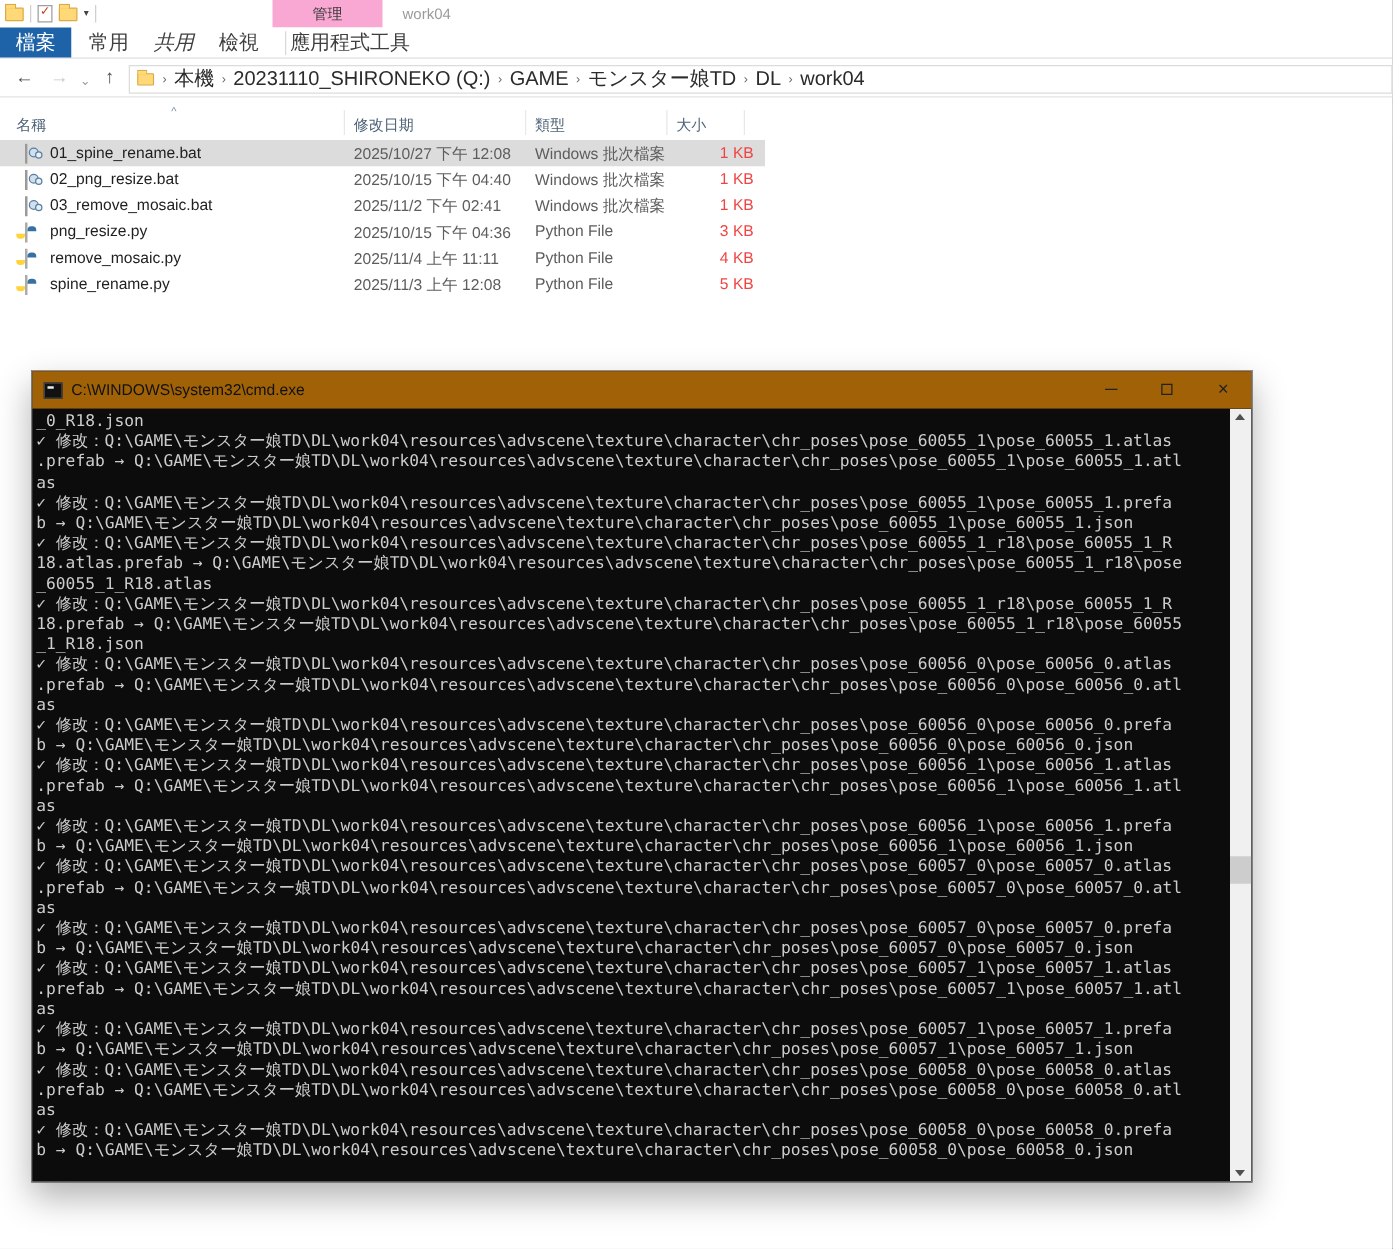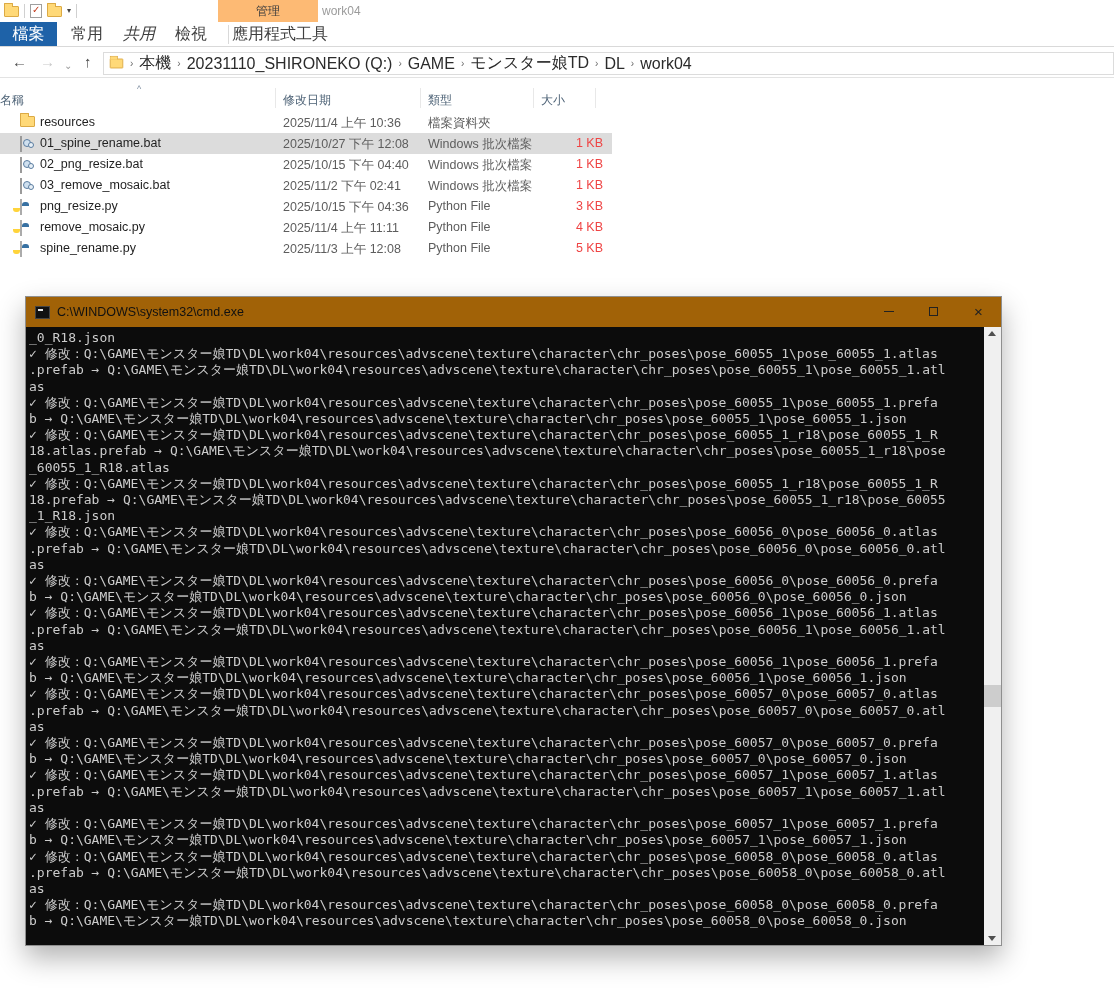--- a/index.html
+++ b/index.html
@@ -9,21 +9,21 @@
 
   
   .titlebar { position:absolute; left:0; top:0; width:1114px; height:22px; background:#fff; }
   .qat { position:absolute; left:4px; top:2px; height:18px; display:flex; align-items:center; gap:5px; }
   .qat-sep { width:1px; height:14px; background:#d0d0d0; }
   .icon-folder { position:relative; width:15px; height:11px; background:#ffd978; border:1px solid #dcaa44; border-radius:1px; }
   .icon-folder::before { content:""; position:absolute; left:-1px; top:-4px; width:7px; height:3px; background:#ffd978; border:1px solid #dcaa44; border-bottom:none; border-radius:1px 1px 0 0; }
   .icon-props { position:relative; width:12px; height:14px; background:#fff; border:1px solid #9f9f9f; }
   .icon-props::after { content:"✓"; position:absolute; left:1px; top:-1px; color:#c43b1d; font-size:10px; font-weight:bold; }
   .qat-caret { font-size:8px; color:#444; line-height:1; letter-spacing:0; }
-  .manage-badge { position:absolute; left:218px; top:0; width:100px; height:22px; background:#fdba74; color:#3d3d3d; font-size:12px; display:flex; align-items:center; justify-content:center; }
+  .manage-badge { position:absolute; left:218px; top:0; width:88px; height:22px; background:#f9a8d4; color:#3d3d3d; font-size:12px; display:flex; align-items:center; justify-content:center; }
   .win-title { position:absolute; left:322px; top:4px; font-size:12px; color:#9b9b9b; }
 
   
   .tabsrow { position:absolute; left:0; top:22px; width:1114px; height:25px; border-bottom:1px solid #d9d9d9; background:#fff; }
   .tab { position:absolute; top:0; height:24px; display:flex; align-items:center; justify-content:center; font-size:16px; color:#3f3f3f; cursor:default; }
   .tab-file { left:0; width:57px; background:#1e62a8; color:#fff; }
   .tab-sep { position:absolute; left:228px; top:3px; width:1px; height:19px; background:#d9d9d9; }
 
   
   .addrrow { position:absolute; left:0; top:47px; width:1114px; height:31px; background:#fff; border-bottom:1px solid #e3e3e3; }
@@ -116,38 +116,31 @@
       <span class="crumb">モンスター娘TD</span>
       <span class="crumb-sep">›</span>
       <span class="crumb">DL</span>
       <span class="crumb-sep">›</span>
       <span class="crumb">work04</span>
     </div>
   </div>
 
   <div class="listhead">
     <span class="colsort">^</span>
-    <span class="colname" style="left:0;">名稱</span>
+    <span class="colname" style="left:13px;">名稱</span>
     <span class="colname" style="left:283px;">修改日期</span>
     <span class="colname" style="left:428px;">類型</span>
     <span class="colname" style="left:541px;">大小</span>
     <span class="colsep" style="left:275px;"></span>
     <span class="colsep" style="left:420px;"></span>
     <span class="colsep" style="left:533px;"></span>
     <span class="colsep" style="left:595px;"></span>
   </div>
 
   <div class="rows">
-    <div class="frow">
-      <span class="ficon icon-folder"></span>
-      <span class="fcell c-name">resources</span>
-      <span class="fcell c-date">2025/11/4 上午 10:36</span>
-      <span class="fcell c-type">檔案資料夾</span>
-      <span class="fcell c-size"></span>
-    </div>
     <div class="frow selected">
       <span class="ficon icon-bat"></span>
       <span class="fcell c-name">01_spine_rename.bat</span>
       <span class="fcell c-date">2025/10/27 下午 12:08</span>
       <span class="fcell c-type">Windows 批次檔案</span>
       <span class="fcell c-size">1 KB</span>
     </div>
     <div class="frow">
       <span class="ficon icon-bat"></span>
       <span class="fcell c-name">02_png_resize.bat</span>

